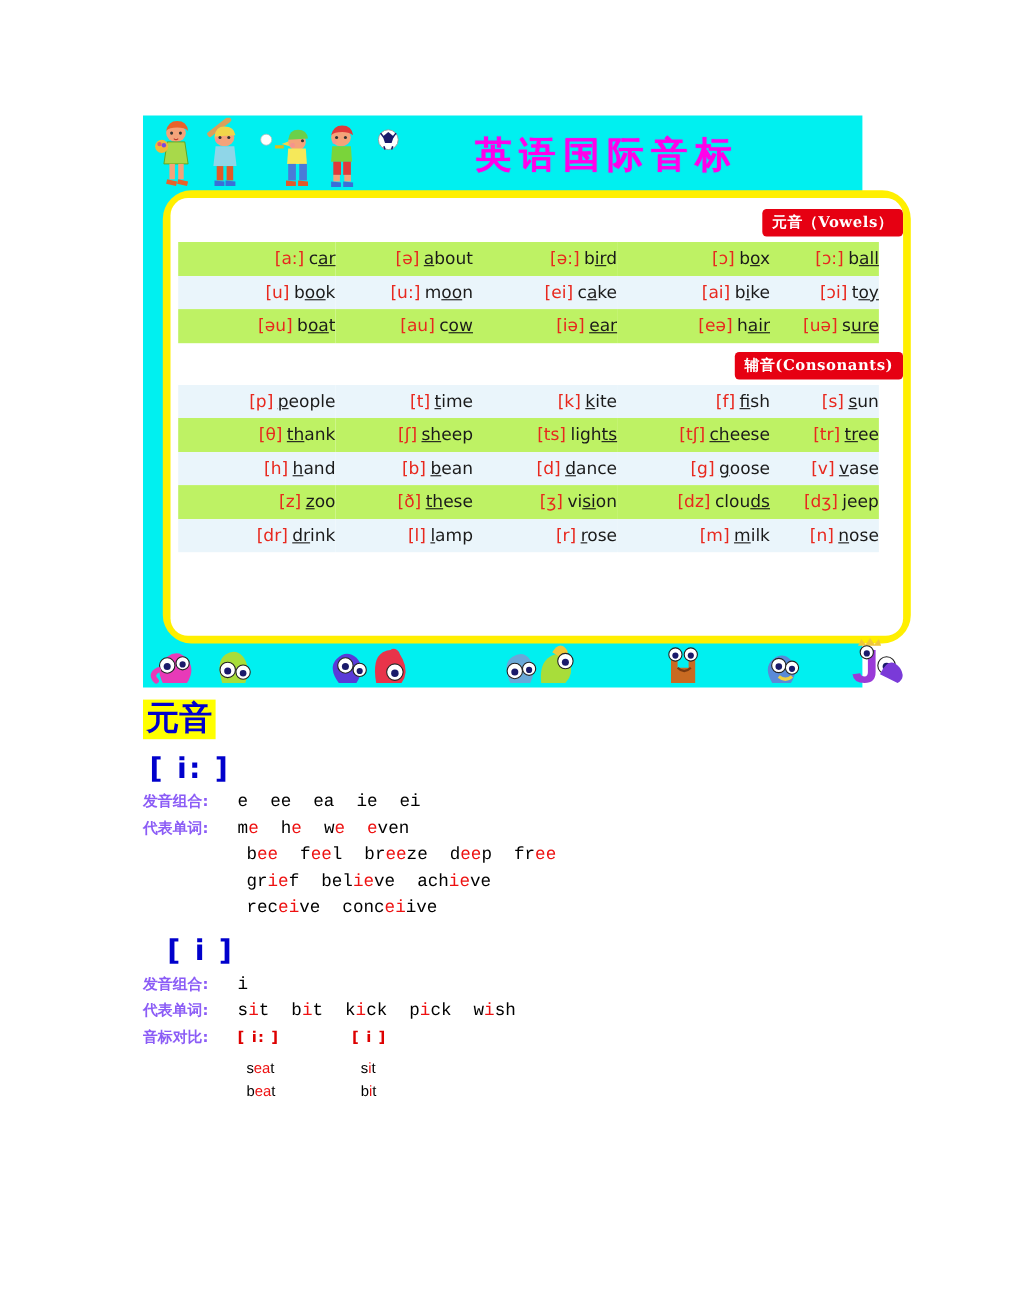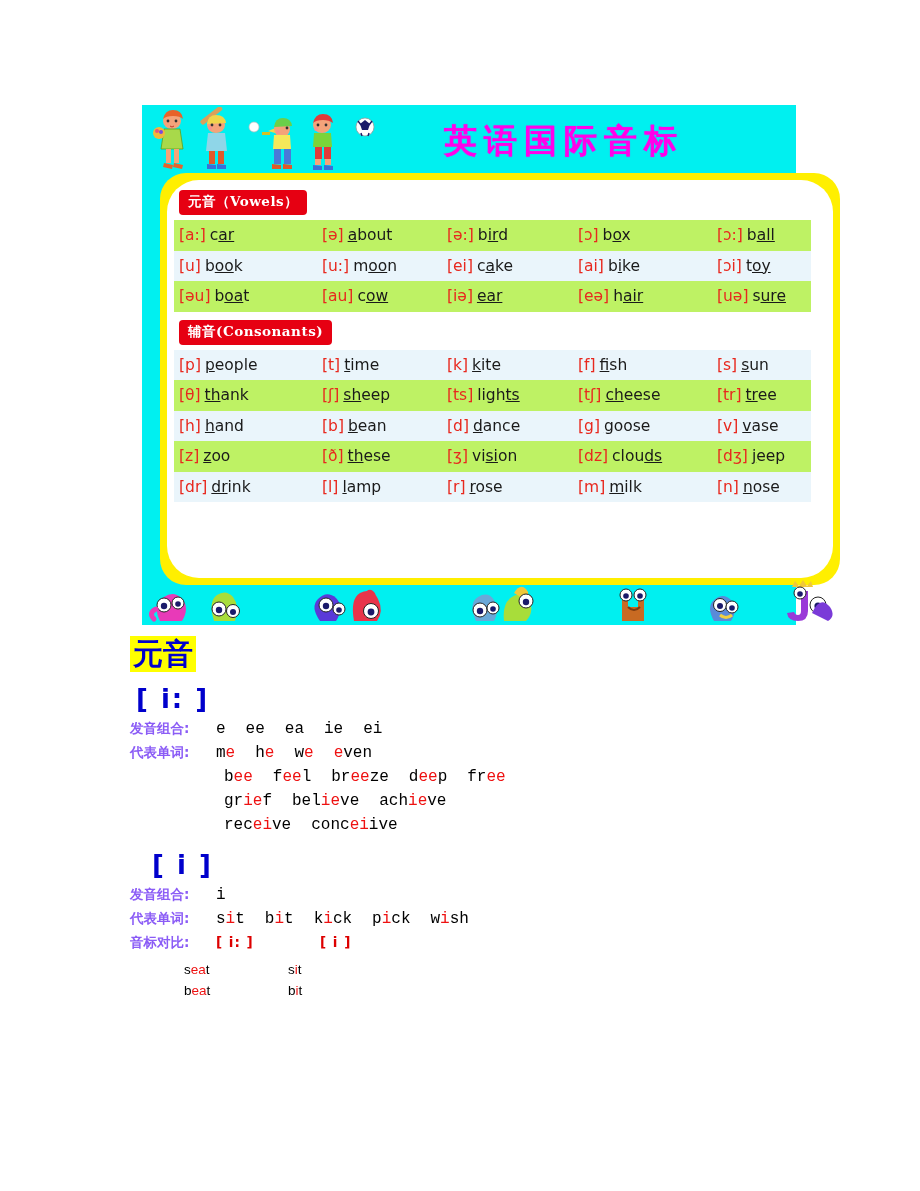--- a/index.html
+++ b/index.html
@@ -11,26 +11,27 @@
     width: 920px;
     height: 1191px;
     position: relative;
     font-family: "Liberation Sans", "DejaVu Sans", sans-serif;
     overflow: hidden;
   }
 
   
   .poster {
     position: absolute;
-    left: 142px;
+    left: 130px;
     top: 105px;
     width: 654px;
     height: 520px;
     background: #00f0f0;
     box-sizing: border-box;
+    text-align: right;
   }
   .poster-top {
     position: relative;
     height: 72px;
   }
   .kids {
     position: absolute;
     left: 8px;
     top: 2px;
     width: 250px;
@@ -58,21 +59,21 @@
     height: 412px;
     background: #ffef00;
     border-radius: 26px;
     box-sizing: border-box;
     padding: 7px;
   }
   .card {
     width: 100%;
     height: 100%;
     background: #ffffff;
-    border-radius: 32px;
+    border-radius: 16px;
     box-sizing: border-box;
     padding: 10px 0 4px 0;
     overflow: hidden;
     position: relative;
   }
 
   .sec-label {
     display: inline-block;
     background: #e60012;
     color: #ffffff;
@@ -179,21 +180,21 @@
 
   .cmp-head, .cmp-line { display: flex; margin-bottom: 6px; }
   .cmp-a { width: 104px; flex: 0 0 104px; font-size: 13.5px; }
   .cmp-b { font-size: 13.5px; }
   .cmp-head .cmp-a, .cmp-head .cmp-b {
     color: #dd0000;
     font-weight: bold;
     letter-spacing: 1px;
     font-family: "DejaVu Sans", sans-serif;
   }
-  .cmp-body { margin-left: 54px; }
+  .cmp-body { margin-left: 94px; }
   .cmp-line r { color: #ee1111; }
 </style>
 </head>
 <body>
 
 <div class="poster">
 
   <div class="poster-top">
     <svg class="kids" viewBox="0 0 250 66">
 

